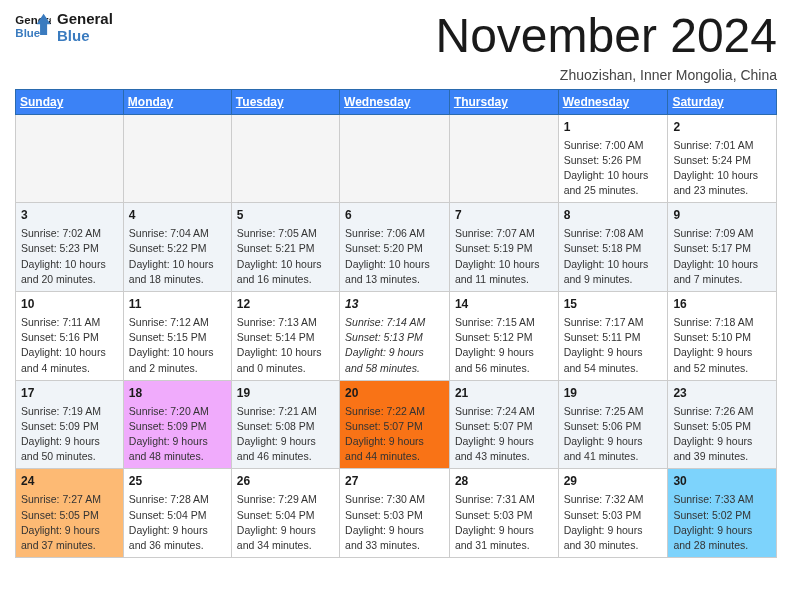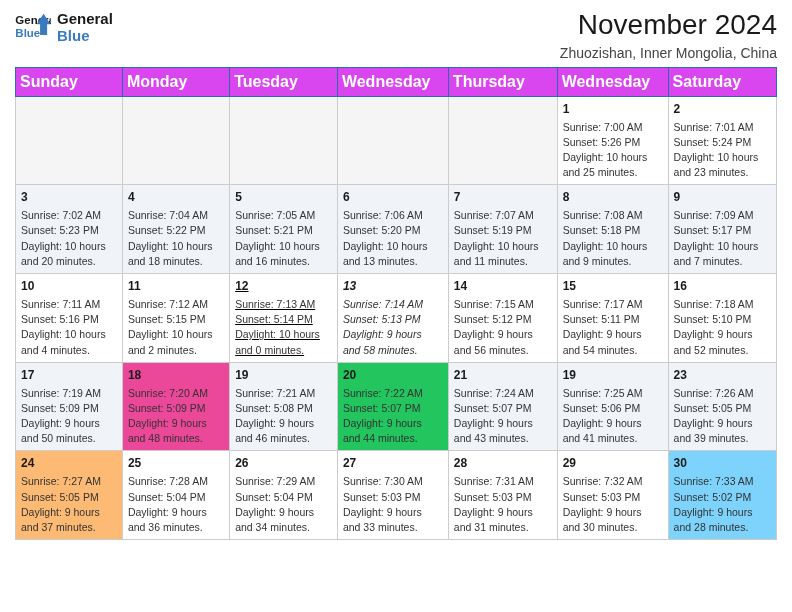--- a/index.html
+++ b/index.html
@@ -25,43 +25,44 @@
       gap: 4px;
     }
     .logo-icon {
       width: 36px;
       height: 30px;
     }
     .title-block {
       text-align: right;
     }
     .month-title {
-      font-size: 28px;
+      font-size: 48px;
       font-weight: normal;
       color: #1a1a1a;
       line-height: 1.1;
     }
     .subtitle {
       font-size: 14px;
       color: #444;
       margin-top: 4px;
     }
     .calendar {
       width: 100%;
       border-collapse: collapse;
       font-size: 11px;
     }
     .calendar th {
-      background: #d946ef;
+      background: #3b82f6;
       color: #fff;
       padding: 5px 4px;
       text-align: left;
-      font-size: 16px;
+      font-size: 12px;
       font-weight: bold;
       border: 1px solid #2a6aae;
+      text-decoration: underline;
     }
     .calendar td {
       border: 1px solid #ccc;
       vertical-align: top;
       padding: 4px 5px;
       width: 113px;
       min-height: 70px;
       background: #fff;
       line-height: 1.4;
     }
@@ -169,21 +170,21 @@
         </tr>
         <tr>
           <td style="background: rgb(255, 255, 255);">
             <span class="day-number">10</span>
             <div class="day-info">Sunrise: 7:11 AM<br>Sunset: 5:16 PM<br>Daylight: 10 hours<br>and 4 minutes.</div>
           </td>
           <td style="background: rgb(255, 255, 255);">
             <span class="day-number">11</span>
             <div class="day-info">Sunrise: 7:12 AM<br>Sunset: 5:15 PM<br>Daylight: 10 hours<br>and 2 minutes.</div>
           </td>
-          <td style="background: rgb(255, 255, 255); text-decoration: underline;">
+          <td style="background: rgb(255, 255, 255);">
             <span class="day-number">12</span>
             <div class="day-info">Sunrise: 7:13 AM<br>Sunset: 5:14 PM<br>Daylight: 10 hours<br>and 0 minutes.</div>
           </td>
           <td style="background: rgb(255, 255, 255); font-style: italic;">
             <span class="day-number">13</span>
             <div class="day-info">Sunrise: 7:14 AM<br>Sunset: 5:13 PM<br>Daylight: 9 hours<br>and 58 minutes.</div>
           </td>
           <td style="background: rgb(255, 255, 255);">
             <span class="day-number">14</span>
             <div class="day-info">Sunrise: 7:15 AM<br>Sunset: 5:12 PM<br>Daylight: 9 hours<br>and 56 minutes.</div>
@@ -195,29 +196,29 @@
           <td style="background: rgb(255, 255, 255);">
             <span class="day-number">16</span>
             <div class="day-info">Sunrise: 7:18 AM<br>Sunset: 5:10 PM<br>Daylight: 9 hours<br>and 52 minutes.</div>
           </td>
         </tr>
         <tr>
           <td style="background: rgb(240, 244, 248);">
             <span class="day-number">17</span>
             <div class="day-info">Sunrise: 7:19 AM<br>Sunset: 5:09 PM<br>Daylight: 9 hours<br>and 50 minutes.</div>
           </td>
-          <td style="background: #ec4899; margin-top: 24px;">
+          <td style="background: #f0abfc; margin-top: 24px;">
             <span class="day-number">18</span>
             <div class="day-info">Sunrise: 7:20 AM<br>Sunset: 5:09 PM<br>Daylight: 9 hours<br>and 48 minutes.</div>
           </td>
           <td style="background: rgb(240, 244, 248);">
             <span class="day-number">19</span>
             <div class="day-info">Sunrise: 7:21 AM<br>Sunset: 5:08 PM<br>Daylight: 9 hours<br>and 46 minutes.</div>
           </td>
-          <td style="background: #22c55e;">
+          <td style="background: #f97316;">
             <span class="day-number">20</span>
             <div class="day-info">Sunrise: 7:22 AM<br>Sunset: 5:07 PM<br>Daylight: 9 hours<br>and 44 minutes.</div>
           </td>
           <td style="background: rgb(240, 244, 248);">
             <span class="day-number">21</span>
             <div class="day-info">Sunrise: 7:24 AM<br>Sunset: 5:07 PM<br>Daylight: 9 hours<br>and 43 minutes.</div>
           </td>
           <td style="background: rgb(240, 244, 248);">
             <span class="day-number">19</span>
             <div class="day-info">Sunrise: 7:25 AM<br>Sunset: 5:06 PM<br>Daylight: 9 hours<br>and 41 minutes.</div>

